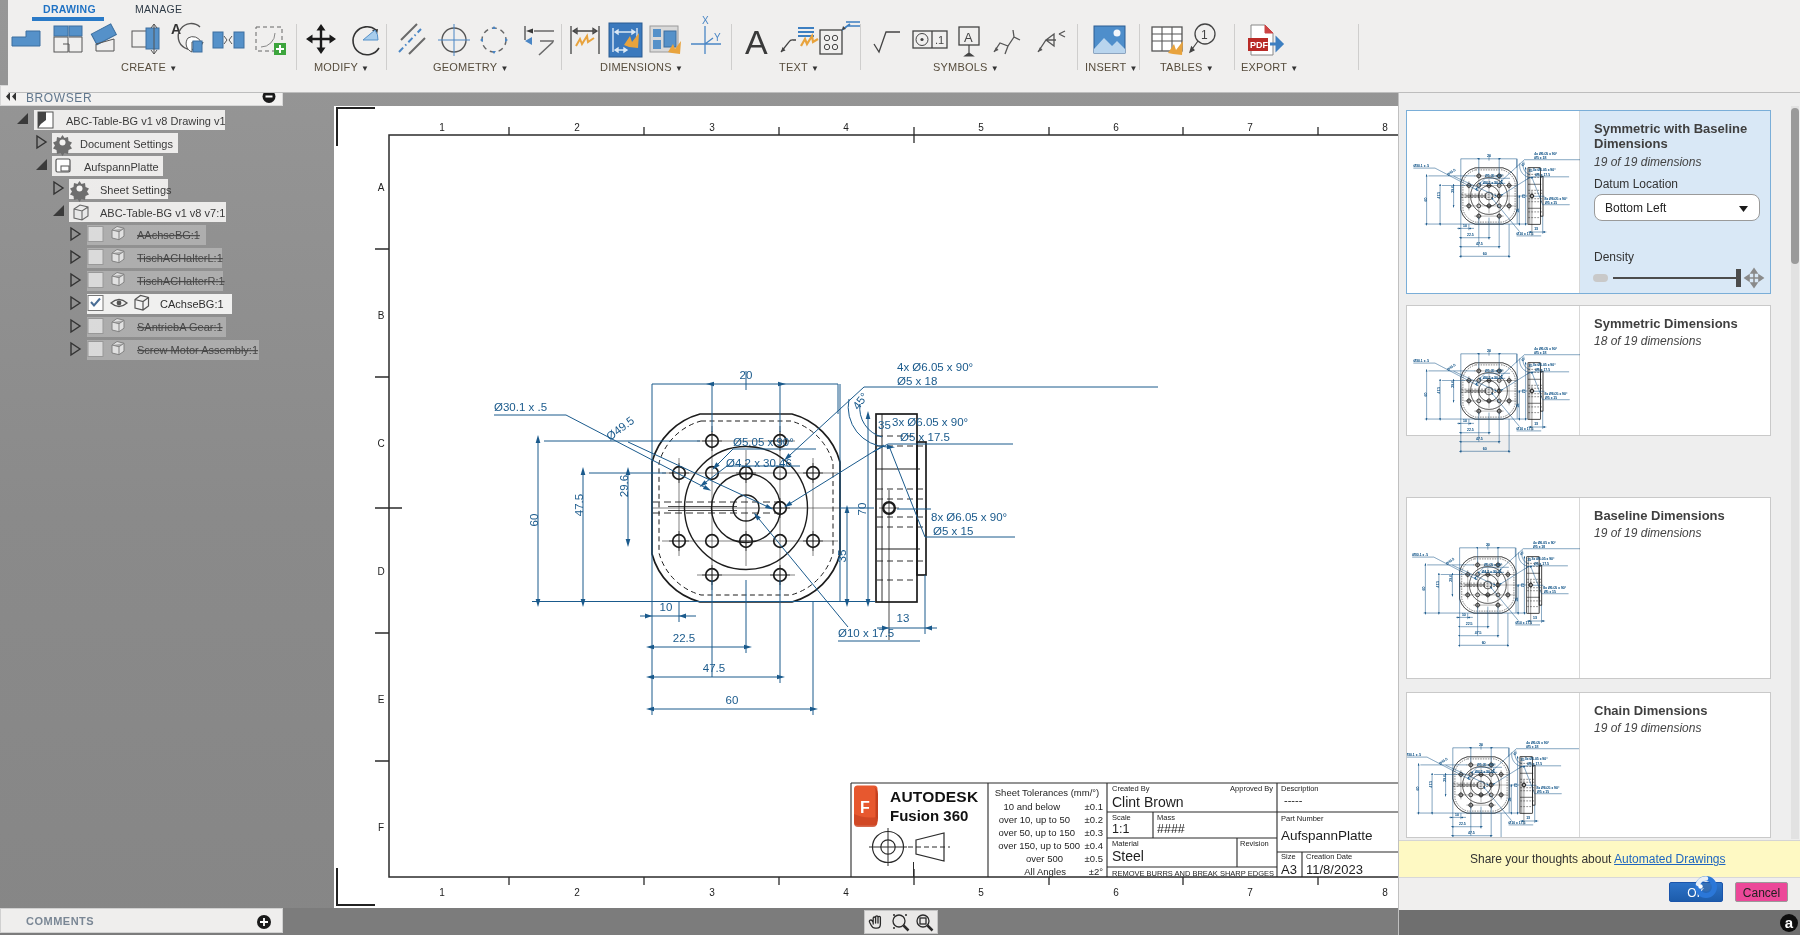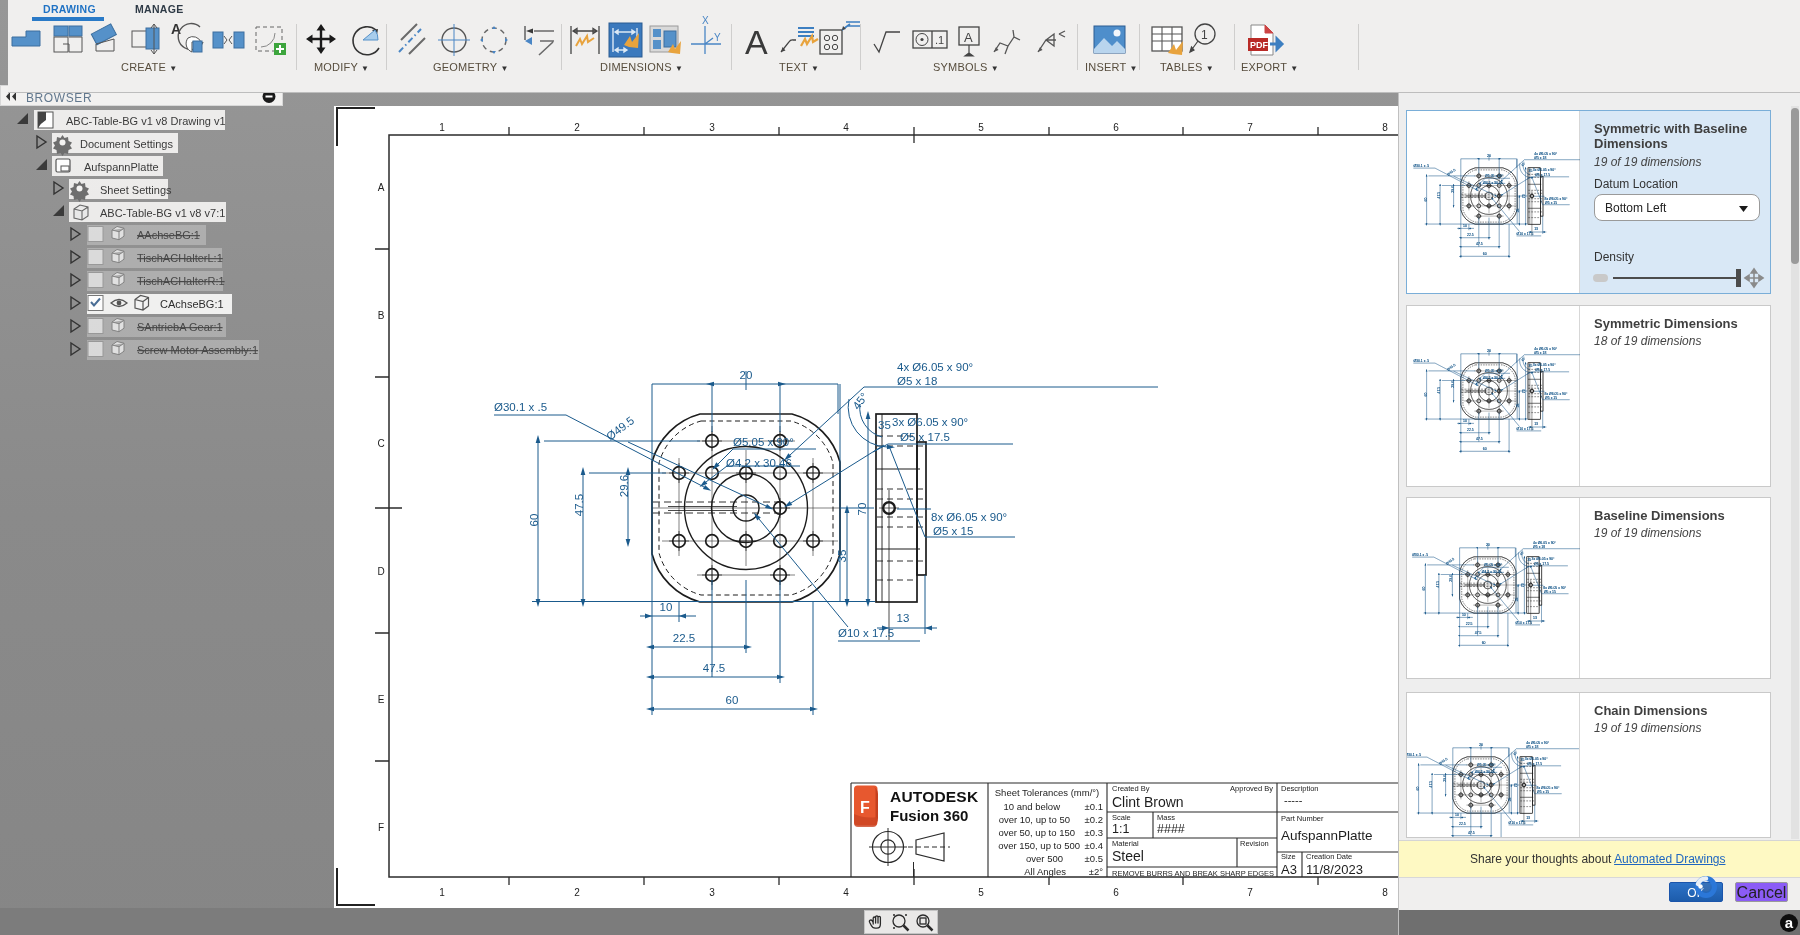--- a/index.html
+++ b/index.html
@@ -27,21 +27,21 @@
   #comments { position:absolute; left:0; top:908px; width:283px; height:25px; background:#efeeed; border:1px solid #d0d0d0; z-index:22; font-size:11px; font-weight:700; letter-spacing:.5px; color:#7a8795; line-height:25px; }
   #zoombar { position:absolute; left:864px; top:910px; width:74px; height:24px; background:#e9e8e7; border:1px solid #c4c4c4; z-index:22; }
 </style>
 </head>
 <body>
 <div id="app">
 
   <div id="toolbar">
     <div class="tab" style="left:35px;color:#1f72c4;">DRAWING</div>
     <div style="position:absolute;left:24px;top:17px;width:72px;height:4px;background:#2a7ac7;"></div>
-    <div class="tab" style="left:127px;color:#2e3a46;font-weight:700;">MANAGE</div>
+    <div class="tab" style="left:127px;color:#2e3a46;font-weight:400;">MANAGE</div>
     <svg width="1800" height="80" viewBox="0 0 1800 80" style="position:absolute;left:0;top:0;">
 
       <g>
         <path d="M4 37 h14 v-6 h14 v15 h-28 z" fill="#5591c9" stroke="#3c6f9f" stroke-width="1"></path>
         <rect x="46" y="26" width="14" height="10" fill="#5591c9" stroke="#3c6f9f"></rect>
           <rect x="61" y="26" width="13" height="10" fill="#5591c9" stroke="#3c6f9f"></rect>
         <rect x="46" y="37" width="14" height="15" fill="none" stroke="#555"></rect>
           <path d="M61 37 h13 v15 h-13 l0 -8 h-6" fill="none" stroke="#555"></path>
         <g transform="rotate(-28 100 40)">
             <rect x="88" y="27" width="22" height="12" fill="#5591c9" stroke="#3c6f9f"></rect>
@@ -528,21 +528,21 @@
         <rect x="1" y="8" width="15" height="8" rx="4" fill="#c9c9c9"></rect>
         <line x1="21" y1="12" x2="148" y2="12" stroke="#4c4c4c" stroke-width="2"></line>
         <rect x="144" y="3" width="5" height="18" fill="#4c4c4c"></rect>
         <g stroke="#8a8a8a" stroke-width="1.6" fill="#8a8a8a">
             <path d="M162 5 v14 M155 12 h14"></path>
             <path d="M162 3 l-2.8 4 h5.6 z M162 21 l-2.8 -4 h5.6 z M153 12 l4 -2.8 v5.6 z M171 12 l-4 -2.8 v5.6 z"></path>
           </g>
       </svg>
     </div>
 
-    <div class="card" style="top:220px;height:182px;">
+    <div class="card" style="top:220px;height:131px;">
       <div class="cthumb"><svg width="173" height="182">
             <use href="#mview" transform="translate(-141.8,-67.4) scale(0.3)"></use>
             <use href="#mview" transform="translate(-141.8,-67.4) scale(0.3)"></use>
           </svg></div>
       <div class="ctitle" style="top:10px;">Symmetric Dimensions</div>
       <div class="csub" style="top:28px;">18 of 19 dimensions</div>
     </div>
 
     <div class="card" style="top:412px;height:182px;">
       <div class="cthumb"><svg width="173" height="180">
@@ -566,32 +566,38 @@
       <span style="position:absolute;left:71px;top:11px;font-size:12px;color:#333;">Share your thoughts about  <span style="color:#1e66c0;text-decoration:underline;">Automated Drawings</span></span>
     </div>
     <div style="position:absolute;left:0;top:792px;width:402px;height:33px;background:#f0efee;border-top:1px solid #d8d8d8;">
       <div style="position:absolute;left:270px;top:4px;width:54px;height:20px;background:linear-gradient(#2d73c8,#1d5cab);border:1px solid #1b55ab;border-radius:2px;color:#fff;font-size:12px;text-align:center;line-height:20px;">OK</div>
       <svg width="28" height="28" style="position:absolute;left:293px;top:-5px;">
         <circle cx="14" cy="14" r="8.5" fill="none" stroke="#2b77d8" stroke-width="5"></circle>
         <circle cx="14" cy="14" r="4.5" fill="#4470a8" opacity=".5"></circle>
         <path d="M14 5.5 a8.5 8.5 0 0 0 -8 5.5" fill="none" stroke="#e8eef6" stroke-width="4.5" stroke-linecap="round"></path>
         <circle cx="8.5" cy="13.5" r="2.2" fill="#fdfdfd"></circle>
       </svg>
-      <div style="position:absolute;left:336px;top:4px;width:53px;height:20px;background:#8b5cf6;border:1px solid #9a9a9a;border-radius:2px;color:#222;font-size:16px;text-align:center;line-height:20px;">Cancel</div>
+      <div style="position:absolute;left:336px;top:4px;width:53px;height:20px;background:#ec4899;border:1px solid #9a9a9a;border-radius:2px;color:#222;font-size:12px;text-align:center;line-height:20px;">Cancel</div>
     </div>
 
     <div style="position:absolute;left:0;top:825px;width:402px;height:25px;background:#6f6f6f;">
       <svg width="22" height="22" style="position:absolute;left:380px;top:3px;">
         <circle cx="10" cy="10" r="9" fill="#0d0d0d"></circle>
         <text x="10" y="15" font-size="15" font-weight="700" fill="#fff" text-anchor="middle" font-family="Liberation Sans">a</text>
       </svg>
     </div>
   </div>
 
   <div id="botbar"></div>
+  <div id="comments"><span style="margin-left:25px;">COMMENTS</span>
+    <svg width="16" height="16" style="position:absolute;right:10px;top:5px;">
+        <circle cx="8" cy="8" r="7" fill="#1a1a1a"></circle>
+        <path d="M8 4 v8 M4 8 h8" stroke="#fff" stroke-width="1.8"></path>
+      </svg>
+  </div>
   <div id="zoombar">
     <svg width="74" height="24">
       <g stroke="#2a2a2a" fill="none" stroke-width="1.3">
         <path d="M8.2 13 V7.2 a1.2 1.2 0 0 1 2.4 0 V12 m0 -4.8 V6 a1.2 1.2 0 0 1 2.4 0 v6 m0 -4.6 v-0.8 a1.2 1.2 0 0 1 2.4 0 v6.4 q0 4.2 -3.6 4.2 h-1.6 q-2.6 0 -4.2 -3.2 l-1.4 -2.8 q-0.7 -1.5 0.7 -2.1 q1.2 -0.5 2 0.9 l0.9 1.6" stroke-linecap="round"></path>
         <circle cx="34" cy="10" r="6"></circle>
         <path d="M38.5 14.5 l5 5" stroke-width="2.5"></path>
         <path d="M28 4 h3 M40 4 h3 M28 17 h3" stroke-dasharray="2 2"></path>
         <circle cx="58" cy="10" r="6"></circle>
         <rect x="55" y="7" width="6" height="6"></rect>
         <path d="M62.5 14.5 l5 5" stroke-width="2.5"></path>

